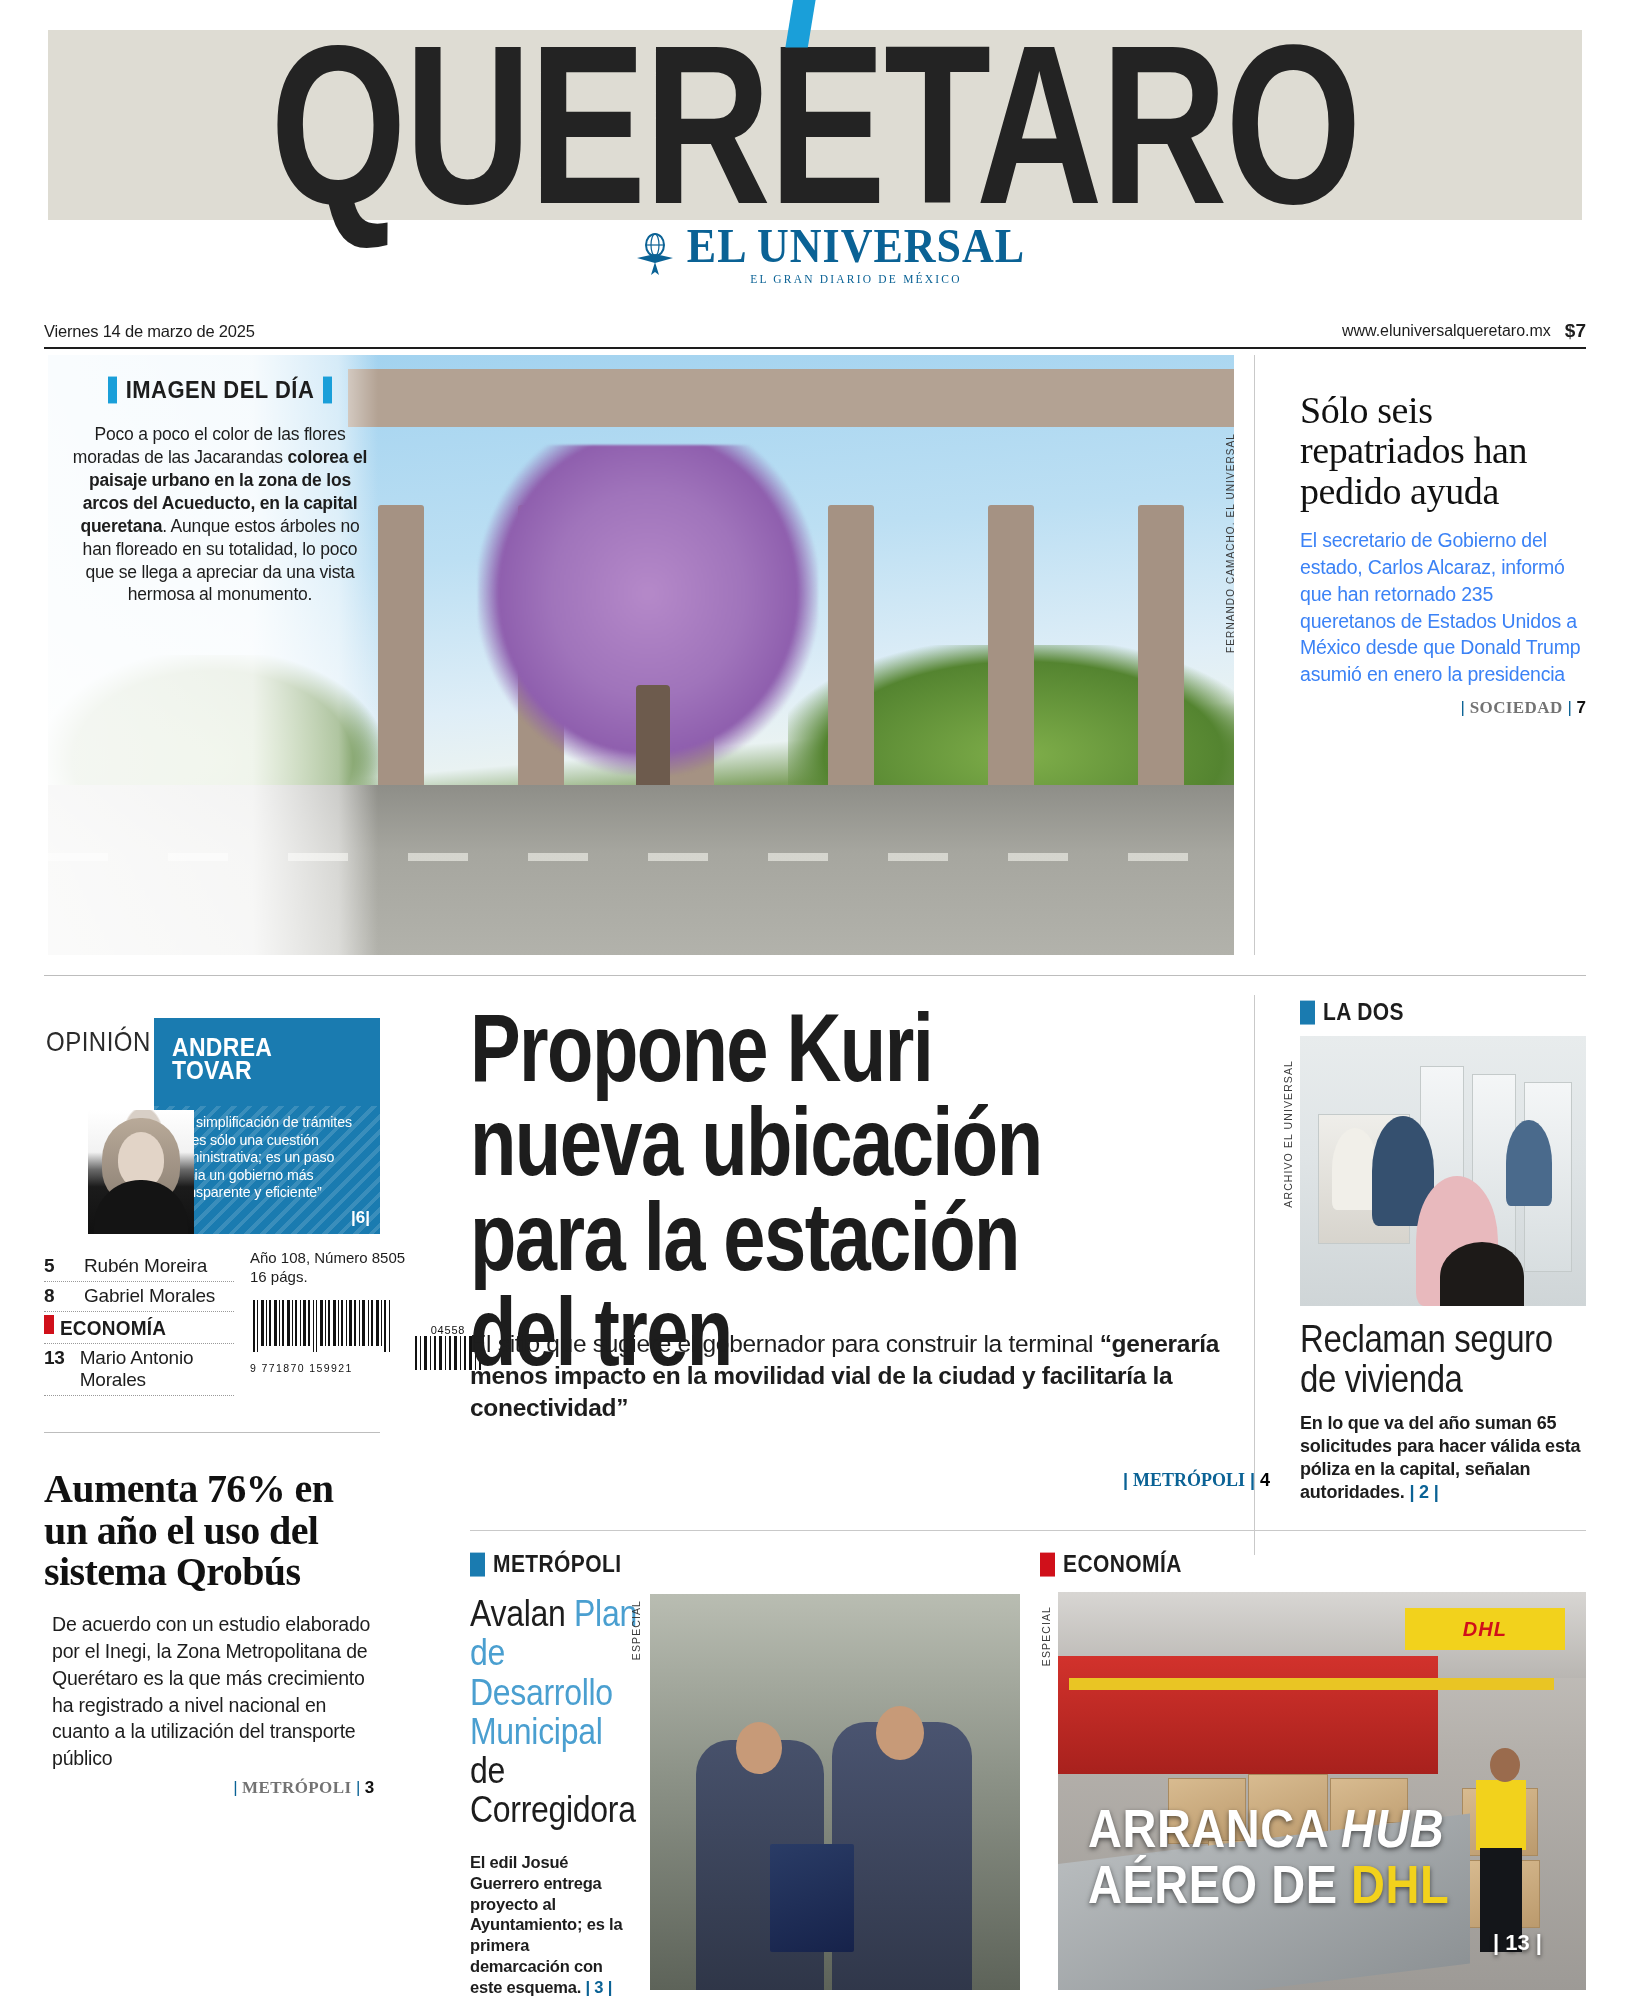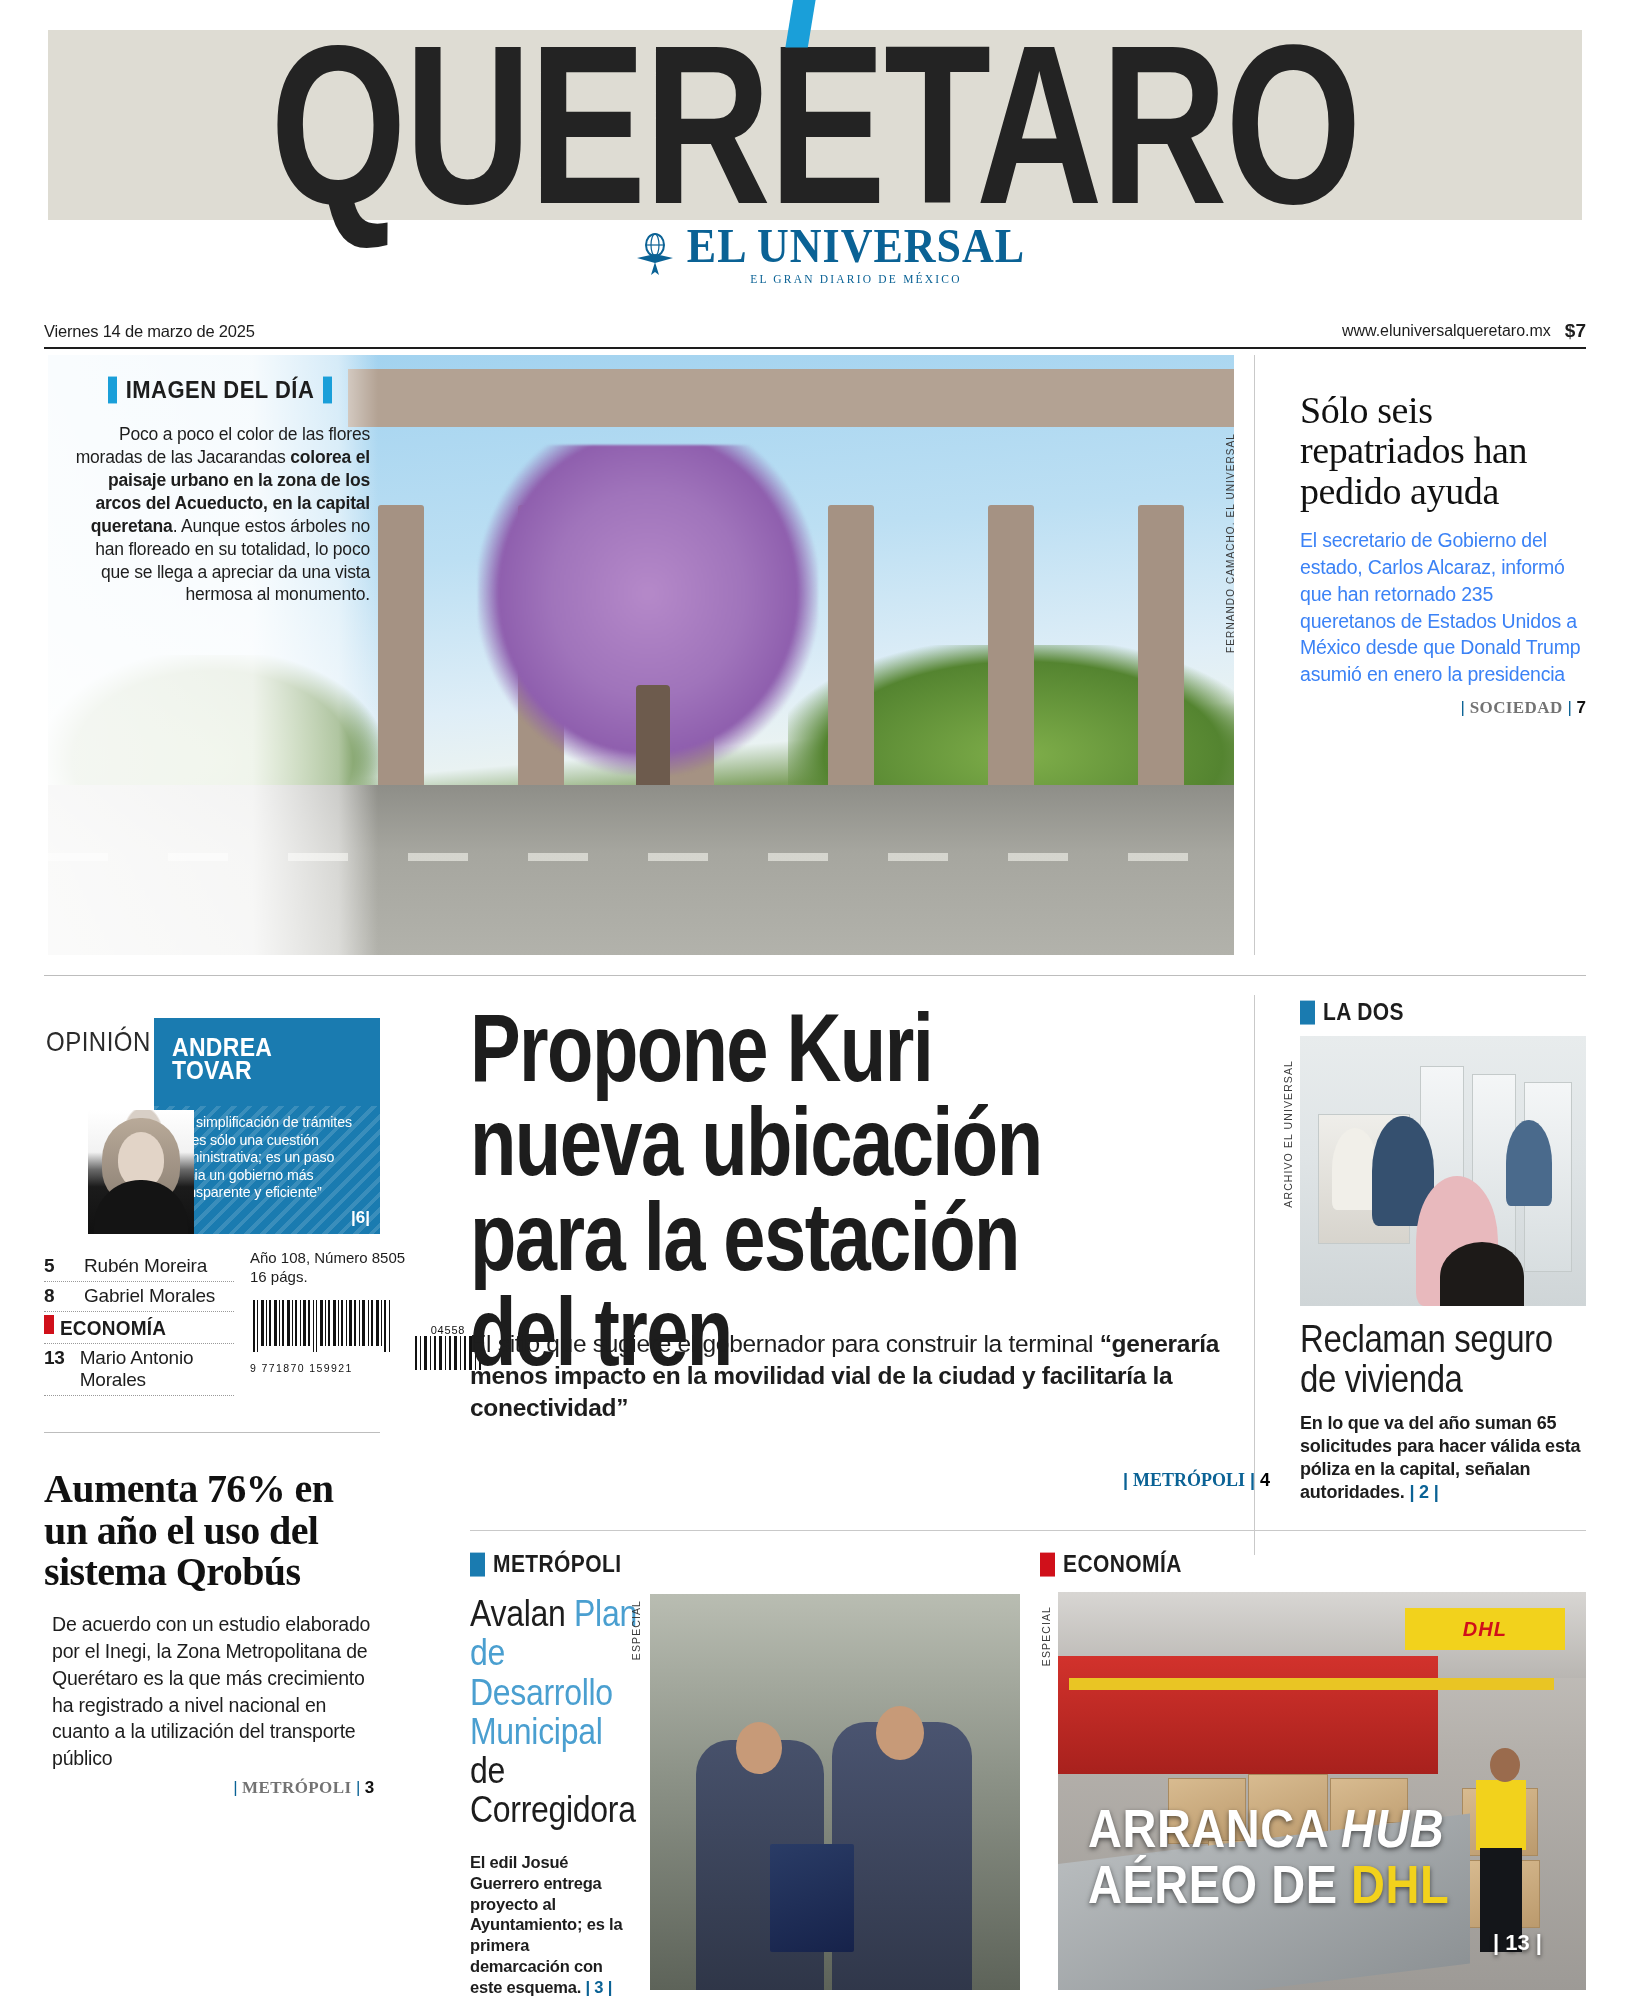--- a/index.html
+++ b/index.html
@@ -130,21 +130,20 @@
   }
   .kicker .kbar { width:9px; height:24px; background:#1a9fd9; display:inline-block; }
   .hero-head {
     font-family:"Liberation Serif", serif;
     font-size:44px; line-height:1.02; color:#111; font-weight:400;
     letter-spacing:-0.5px;
   }
   .hero-body {
     margin-top:20px; font-size:17.5px; line-height:1.31; color:#1d1d1d;
     letter-spacing:-0.2px;
-    text-align:right;
   }
   .hero-body b { font-weight:700; }
 
   .photo-credit-v {
     position:absolute; right:-2px; top:78px;
     writing-mode: vertical-rl; transform: rotate(180deg);
     font-size:10px; letter-spacing:1.1px; color:#3a3a3a; white-space:nowrap;
   }
 
   

